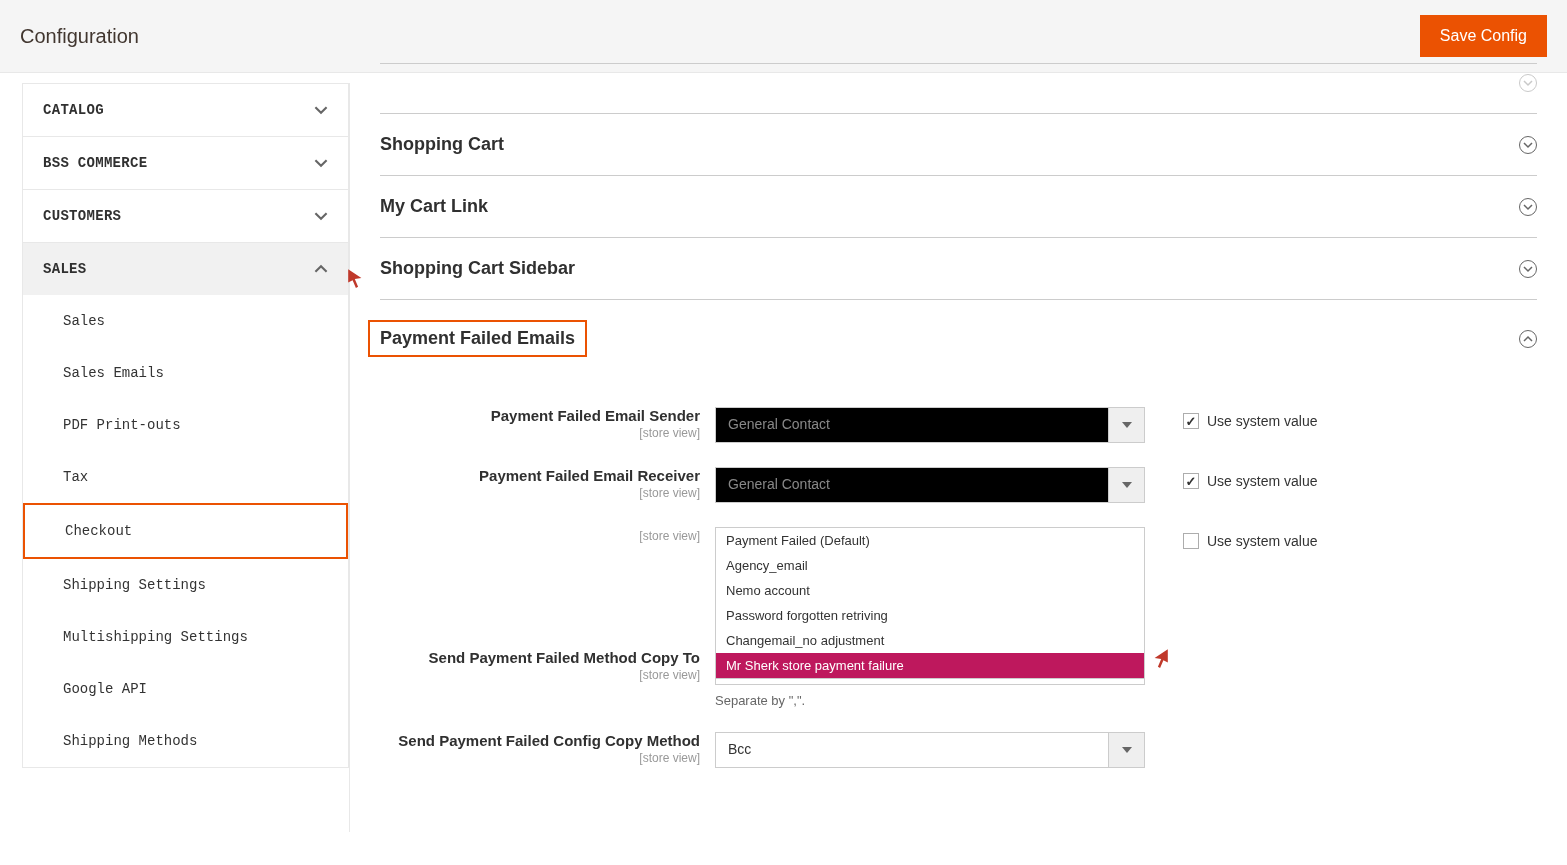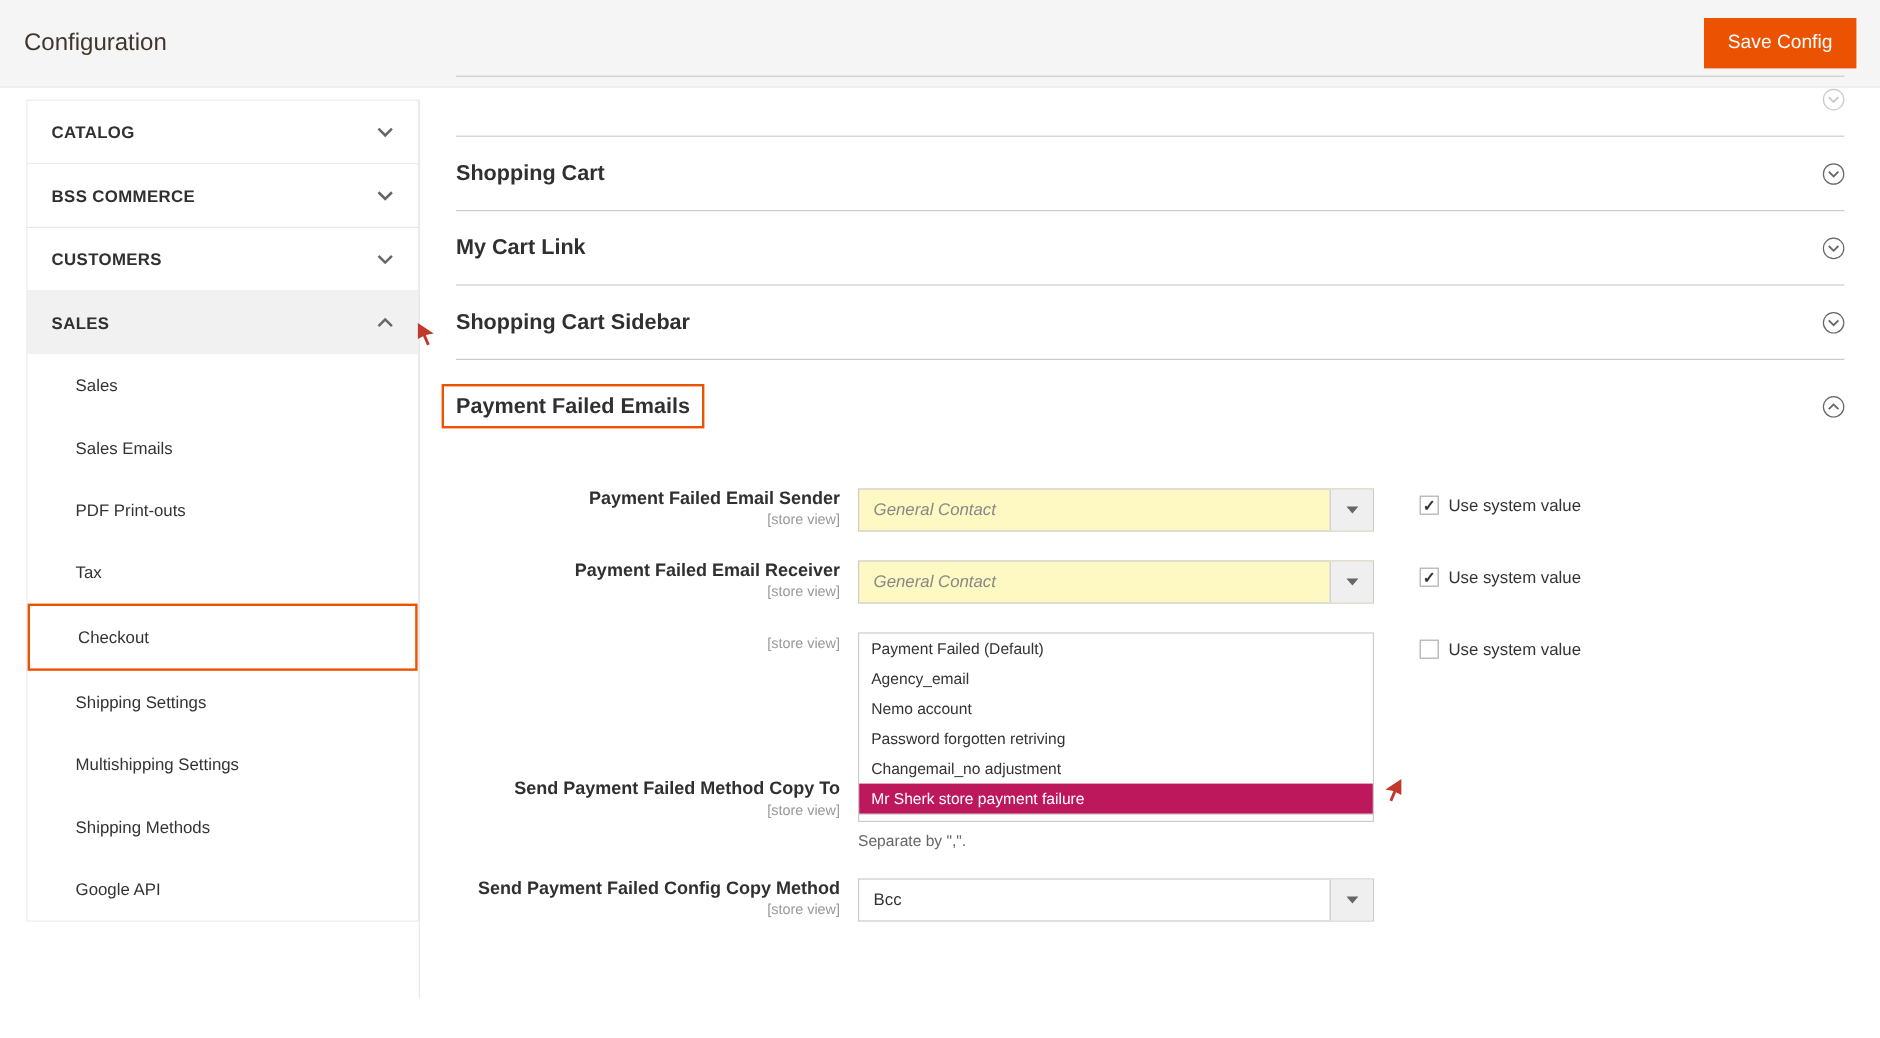--- a/index.html
+++ b/index.html
@@ -4,21 +4,21 @@
 <style>
 * { box-sizing: border-box; margin: 0; padding: 0; }
 body { font-family: 'Helvetica Neue', Arial, sans-serif; background: #fff; color: #333; font-size: 14px; }
 
 .header { display: flex; justify-content: space-between; align-items: center; padding: 15px 20px; background: #f5f5f5; border-bottom: 1px solid #e8e8e8; }
 .header h1 { font-size: 20px; font-weight: 400; color: #41362f; }
 .save-btn { background: #eb5202; color: #fff; border: none; padding: 12px 20px; font-size: 16px; font-weight: 400; cursor: pointer; }
 
 .container { display: flex; }
 
-.sidebar { width: 328px; border-right: 1px solid #e8e8e8; margin-left: 22px; margin-top: 10px; }
+.sidebar { width: 328px; border-right: 1px solid #e8e8e8; margin-left: 22px; margin-top: 10px; font-family: Liberation Mono, monospace; }
 .sidebar-group { border: 1px solid #e8e8e8; border-bottom: none; }
 .sidebar-group:last-child { border-bottom: 1px solid #e8e8e8; }
 .sidebar-group-header { display: flex; justify-content: space-between; align-items: center; padding: 18px 20px; cursor: pointer; background: #fff; font-weight: 700; font-size: 14px; color: #303030; text-transform: uppercase; letter-spacing: 0.3px; }
 .sidebar-group-header.active { background: #f1f1f1; }
 .sidebar-items { background: #fff; }
 .sidebar-item { padding: 18px 20px 18px 40px; cursor: pointer; color: #333; font-size: 14px; }
 .sidebar-item.active { border: 2px solid #eb5202; }
 .chevron { width: 14px; height: 14px; display: inline-block; }
 .chevron svg { width: 14px; height: 14px; }
 
@@ -35,21 +35,21 @@
 .form-section { padding: 30px 0 10px 0; }
 .form-row { display: flex; align-items: flex-start; margin-bottom: 24px; }
 .form-label-col { width: 335px; text-align: right; padding-right: 15px; }
 .form-label { font-size: 15px; font-weight: 600; color: #303030; display: block; }
 .form-label.highlighted { border: 2px solid #eb5202; padding: 4px 8px; display: inline-block; }
 .form-scope { font-size: 12px; color: #999; display: block; margin-top: 2px; }
 .form-control-col { width: 430px; position: relative; }
 .form-check-col { padding-left: 38px; display: flex; align-items: center; gap: 8px; padding-top: 6px; }
 
 .select-wrap { display: flex; height: 36px; border: 1px solid #ccc; background: #fff; }
-.select-wrap.disabled { background: #fef9c3; font-style: italic; }
+.select-wrap.disabled { background: #000000; }
 .select-value { flex: 1; padding: 8px 12px; color: #888; font-size: 14px; }
 .select-value.enabled { color: #333; }
 .select-arrow { width: 36px; border-left: 1px solid #ccc; display: flex; align-items: center; justify-content: center; background: #efefef; }
 .select-arrow svg { width: 10px; height: 10px; fill: #666; }
 
 .dropdown { position: absolute; top: 0; left: 0; width: 100%; background: #fff; border: 1px solid #ccc; z-index: 10; }
 .dropdown-option { padding: 5px 10px; font-size: 13px; color: #333; cursor: pointer; }
 .dropdown-option.selected { background: #be185d; color: #fff; }
 
 .text-input { width: 100%; height: 36px; border: 1px solid #ccc; padding: 8px 12px; font-size: 14px; }
@@ -110,22 +110,22 @@
           </svg>
       </div>
       <div class="sidebar-items">
         <div class="sidebar-item">Sales</div>
         <div class="sidebar-item">Sales Emails</div>
         <div class="sidebar-item">PDF Print-outs</div>
         <div class="sidebar-item">Tax</div>
         <div class="sidebar-item active">Checkout</div>
         <div class="sidebar-item">Shipping Settings</div>
         <div class="sidebar-item">Multishipping Settings</div>
+        <div class="sidebar-item">Google API</div>
         <div class="sidebar-item">Shipping Methods</div>
-        <div class="sidebar-item">Google API</div>
       </div>
     </div>
   </div>
 
   <div class="main">
 
     <div class="section first" style="color:#ccc;">
       <span class="section-title" style="visibility:hidden;">Checkout Options</span>
       <span class="expand-icon" style="opacity:.35;">
           <svg viewBox="0 0 10 10">

